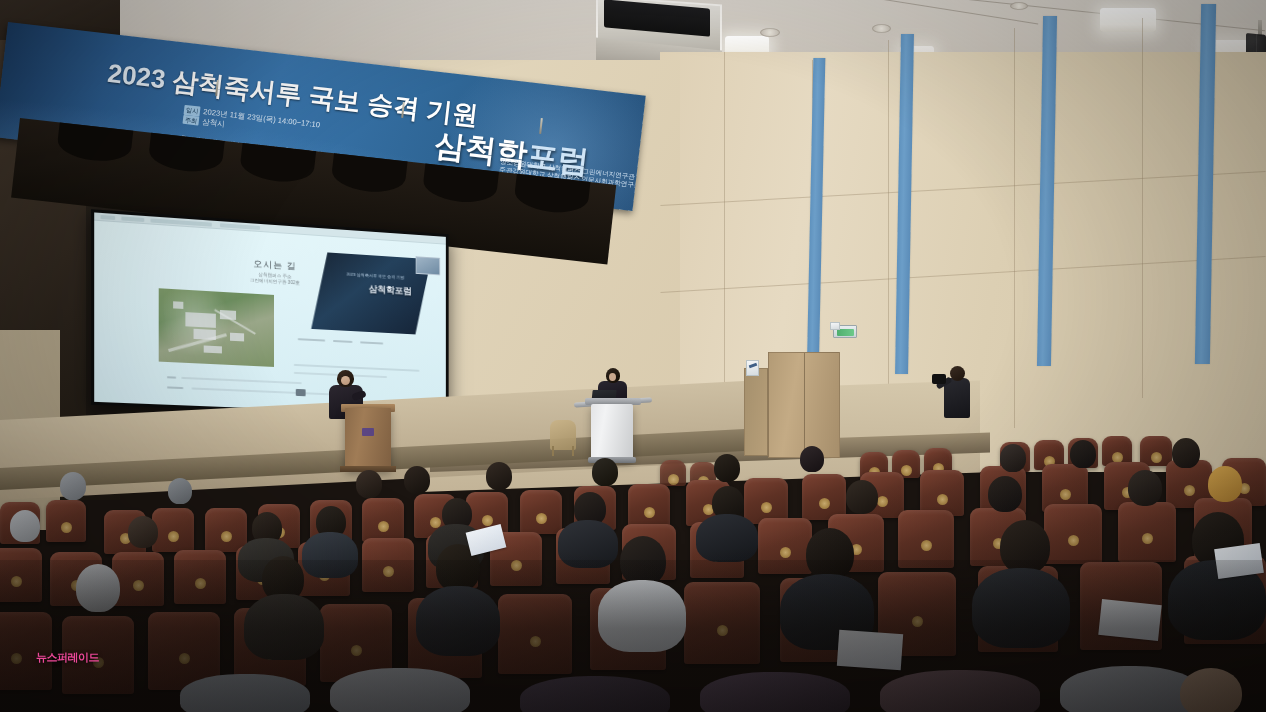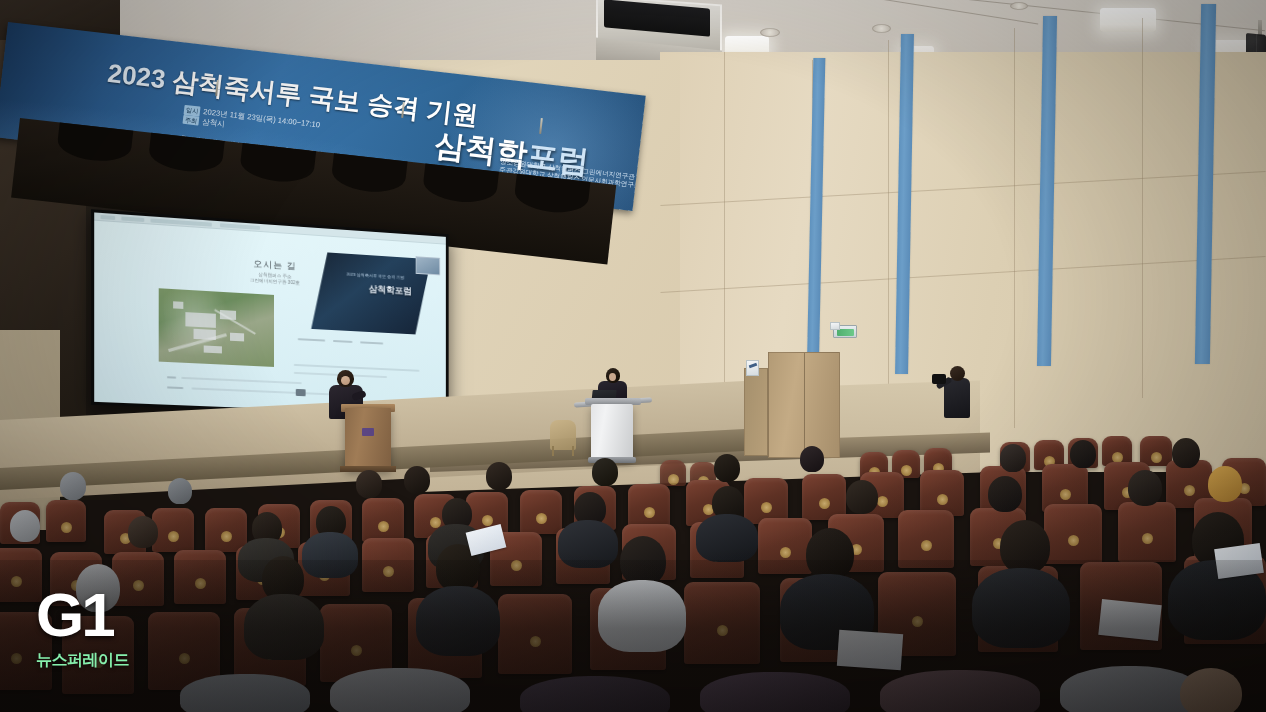--- a/index.html
+++ b/index.html
@@ -481,21 +481,21 @@
     position:absolute; left:36px; top:24px; width:112px; height:92px;
   }
   .g1-logo {
     position:absolute; left:0; top:0;
     font-size:62px; font-weight:bold; color:#ffffff;
     letter-spacing:-3px; line-height:62px;
     text-shadow:0 2px 5px rgba(0,0,0,.75);
   }
   .g1-sub {
     position:absolute; left:0; top:66px;
-    font-size:16px; font-weight:bold; color:#86efac;
+    font-size:11px; font-weight:bold; color:#ec4899;
     letter-spacing:-0.5px;
     text-shadow:0 1px 4px rgba(0,0,0,.8);
     white-space:nowrap;
   }
   .headline-box {
     position:absolute; left:148px; top:26px;
     width:1054px; height:86px;
     background:#ffffff;
     box-shadow:0 3px 10px rgba(0,0,0,.45);
     display:flex; align-items:center; justify-content:center;
@@ -809,18 +809,17 @@
     <div class="person" style="left:880px; top:234px; width:160px; height:52px; background:linear-gradient(160deg,#8a6f78,#453840);"></div>
     <div class="person" style="left:1060px; top:230px; width:140px; height:54px; background:linear-gradient(160deg,#cfd7e0,#97a0ab);"></div>
     <div class="head" style="left:1180px; top:232px; width:62px; height:50px; background:linear-gradient(150deg,#e0bfa4,#b08f72);"></div>
   </div>
 
   <div class="vignette"></div>
   <div class="lower-dark"></div>
 
   <div class="lower-third">
     <div class="g1-block">
-      <div class="g1-logo">G1</div>
       <div class="g1-sub">뉴스퍼레이드</div>
     </div>
   </div>
 
 </div>
 
 </body></html>

